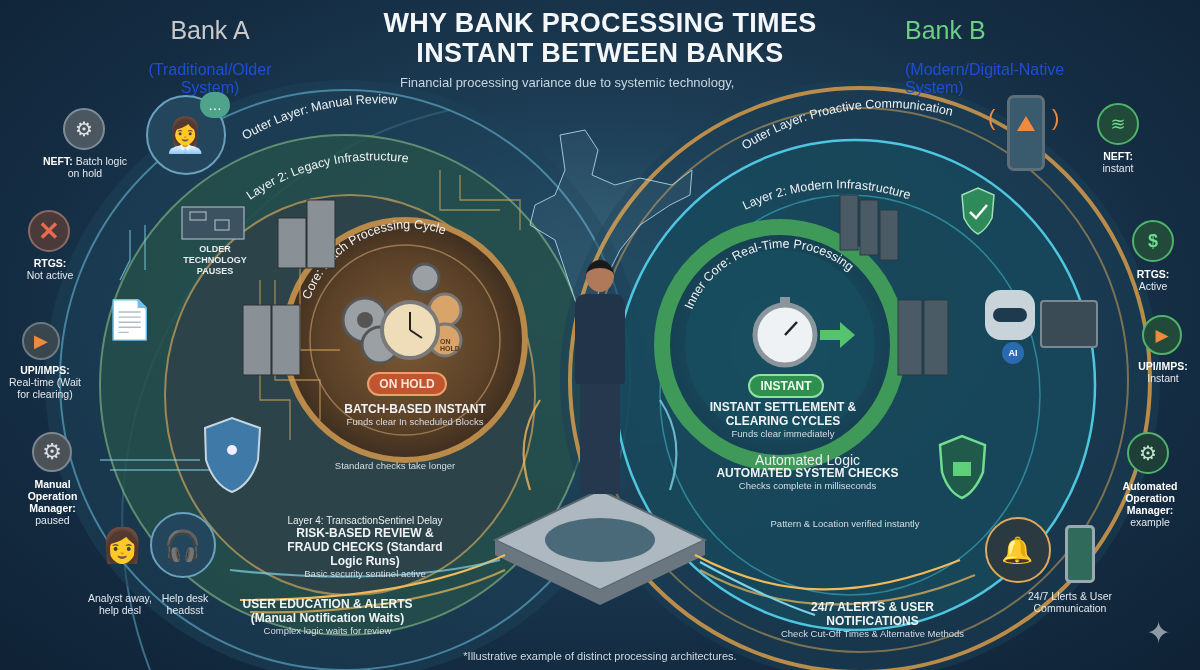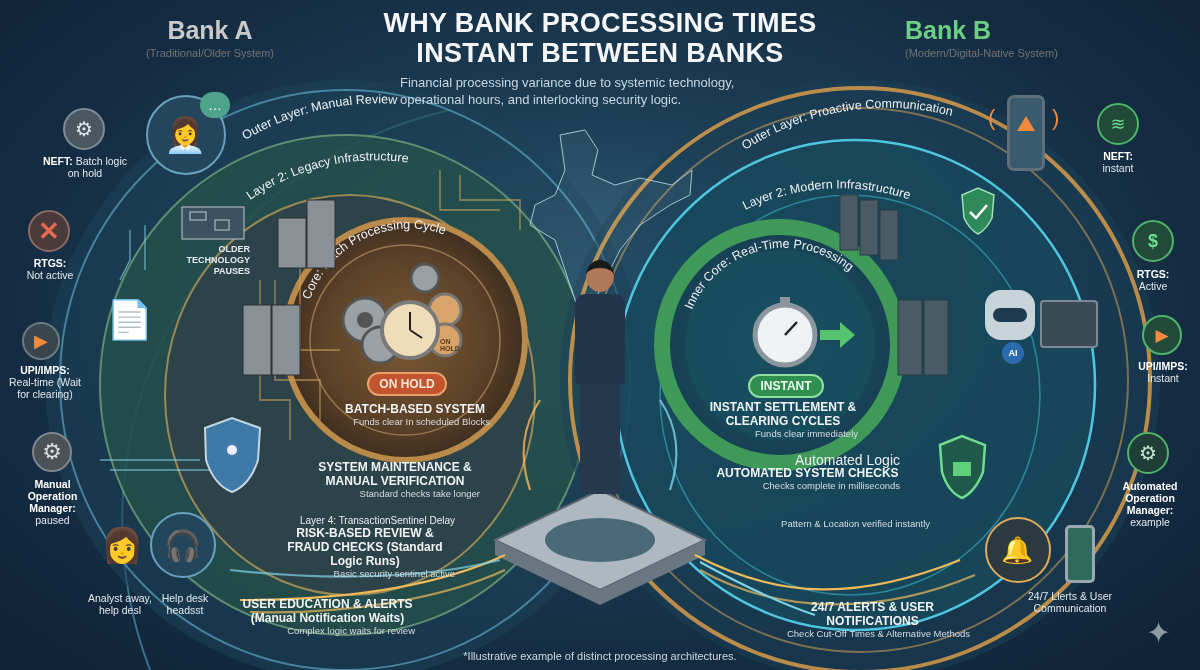--- a/index.html
+++ b/index.html
@@ -4,27 +4,27 @@
 <style>
 *{box-sizing:border-box;margin:0;padding:0}
 html,body{width:1200px;height:670px;overflow:hidden}
 body{position:relative;background:radial-gradient(ellipse at 50% 45%,#2f5f78 0%,#1d3e56 35%,#142c42 70%,#0f2236 100%);font-family:"Liberation Sans",sans-serif;color:#e8edf2}
 .abs{position:absolute}
 .svgbg{position:absolute;left:0;top:0;width:1200px;height:670px}
 .title{left:380px;top:8px;width:440px;text-align:center;font-size:27px;font-weight:700;line-height:30px;color:#f4f6f8;letter-spacing:0.3px}
 .subtitle{left:400px;top:74px;width:400px;font-size:13px;line-height:17px;color:#c9d6e0}
 .bankA{left:130px;top:16px;width:160px;text-align:center}
 .bankB{left:905px;top:16px;width:200px;}
-.bankname{font-size:25px;font-weight:700}
-.banksub{font-size:11px;color:#737373;margin-top:2px}
+.bankname{font-size:25px;font-weight:400}
+.banksub{font-size:16px;color:#1d4ed8;margin-top:16px}
 .lbl{font-size:10.5px;line-height:12px;color:#e3e8ee;text-align:center}
 .lbl b{font-weight:700;color:#fff}
 .circ{border-radius:50%;display:flex;align-items:center;justify-content:center}
 .hd{font-weight:700;color:#f1f3f5;font-size:12px;line-height:14px;text-align:center}
-.sm{font-size:9.5px;color:#d7dde3;text-align:right;line-height:11px}
+.sm{font-size:9.5px;color:#d7dde3;text-align:center;line-height:11px}
 .badge{border-radius:14px;font-weight:700;font-size:12px;text-align:center;padding:3px 0}
 .ring-label{font-size:12.5px;fill:#eef2f4;font-family:"Liberation Sans",sans-serif}
 .footer{left:420px;top:650px;width:360px;text-align:center;font-size:11px;color:#d0d9e1}
 </style>
 </head>
 <body>
 
 <svg class="svgbg" viewBox="0 0 1200 670">
   <defs>
     <radialGradient id="coreA" cx="50%" cy="50%" r="50%">
@@ -165,21 +165,20 @@
     <rect x="953" y="462" width="18" height="14" fill="#5fd07a"></rect>
   </g>
 </svg>
 
 <div class="abs title">
   <div>WHY BANK PROCESSING TIMES</div>
   <div>INSTANT BETWEEN BANKS</div>
 </div>
 <div class="abs subtitle">
   <div>Financial processing variance due to systemic technology,</div>
-  <div>operational hours, and interlocking security logic.</div>
 </div>
 
 <div class="abs bankA">
   <div class="bankname" style="color:#c9c9c9">Bank A</div>
   <div class="banksub">(Traditional/Older System)</div>
 </div>
 <div class="abs bankB">
   <div class="bankname" style="color:#6ccf84">Bank B</div>
   <div class="banksub">(Modern/Digital-Native System)</div>
 </div>
@@ -233,25 +232,24 @@
 <div class="abs sm" style="left:180px;top:244px;width:70px;font-weight:700;font-size:9px;color:#e6ecf0">
   <div>OLDER</div>
     <div>TECHNOLOGY</div>
     <div>PAUSES</div>
 </div>
 
 <div class="abs circ" style="left:440px;top:333px;width:24px;height:24px;font-size:7px;font-weight:700;color:#5a3a1a">ON HOLD</div>
 <div class="abs badge" style="left:367px;top:372px;width:80px;background:#c2552f;border:2px solid #e9a06a;color:#fbe6d6">ON HOLD</div>
 
 <div class="abs" style="left:340px;top:402px;width:150px">
-  <div class="hd">BATCH-BASED SYSTEM</div>
+  <div class="hd">BATCH-BASED INSTANT</div>
   <div class="sm">Funds clear In scheduled Blocks</div>
 </div>
 <div class="abs" style="left:310px;top:460px;width:170px">
-  <div class="hd">SYSTEM MAINTENANCE &amp; MANUAL VERIFICATION</div>
   <div class="sm">Standard checks take longer</div>
 </div>
 <div class="abs" style="left:275px;top:515px;width:180px">
   <div class="sm" style="font-size:10px;color:#eaeef2">Layer 4: TransactionSentinel Delay</div>
   <div class="hd">RISK-BASED REVIEW &amp; FRAUD CHECKS (Standard Logic Runs)</div>
   <div class="sm">Basic security sentinel active</div>
 </div>
 <div class="abs" style="left:240px;top:597px;width:175px">
   <div class="hd">USER EDUCATION &amp; ALERTS (Manual Notification Waits)</div>
   <div class="sm">Complex logic waits for review</div>

